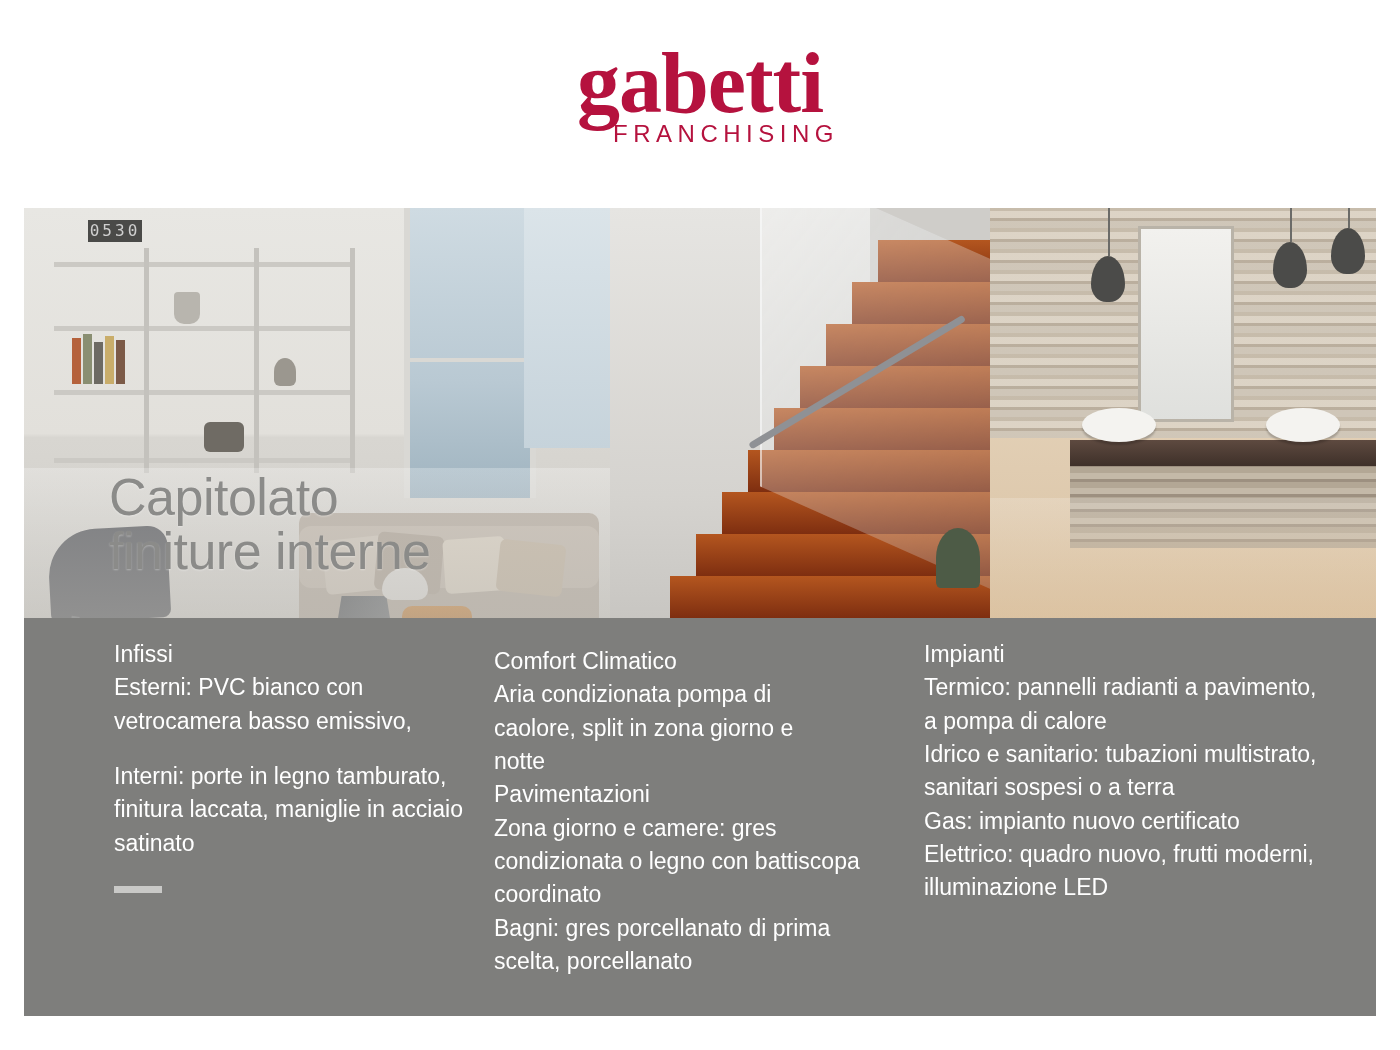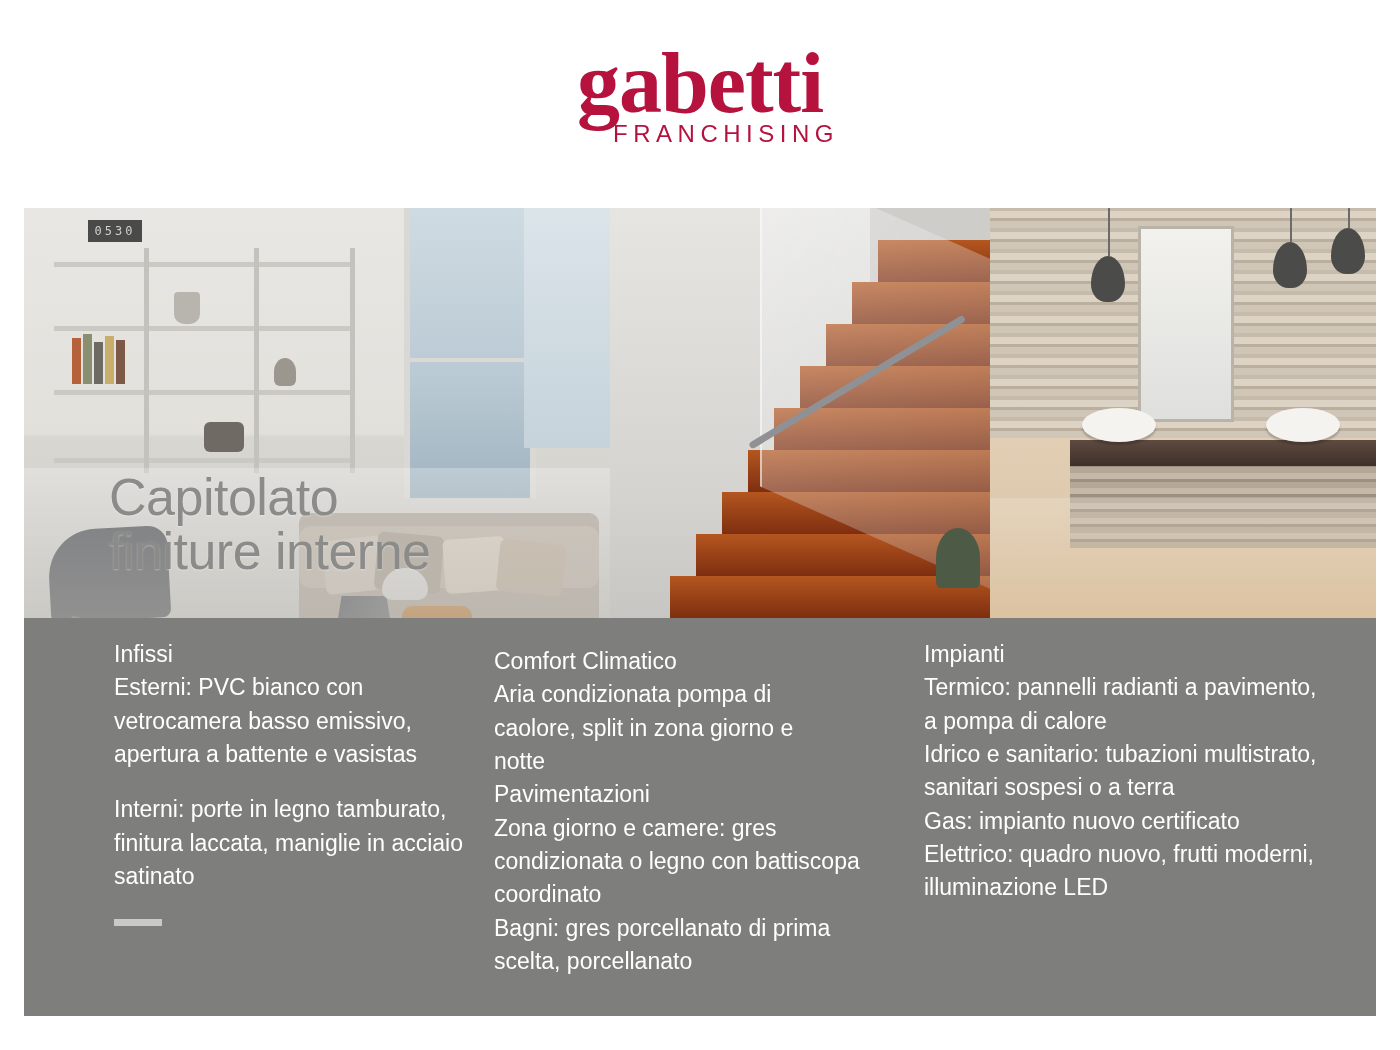--- a/index.html
+++ b/index.html
@@ -99,21 +99,21 @@
   .shelf.s1 { left: 30px; top: 54px; width: 300px; }
   .shelf.s2 { left: 30px; top: 118px; width: 300px; }
   .shelf.s3 { left: 30px; top: 182px; width: 300px; }
   .shelf.s4 { left: 30px; top: 250px; width: 300px; }
   .shelf-vert {
     position:absolute; width:5px; background:#c4c2bd; top:40px; height:225px;
   }
   .shelf-vert.v1{left:120px;} .shelf-vert.v2{left:230px;} .shelf-vert.v3{left:326px;}
   .clock {
     position:absolute; left:64px; top:12px; width:54px; height:22px;
-    background:#4a4a48; color:#cfcfcf; font-size:12px; letter-spacing:3px;
+    background:#4a4a48; color:#cfcfcf; font-size:16px; letter-spacing:3px;
     font-family:"DejaVu Sans Mono", monospace; text-align:center; line-height:22px;
   }
   .book { position:absolute; bottom:0; width:9px; }
   .books1 { position:absolute; left:48px; top:126px; height:50px; width:70px; }
   .books1 .book:nth-child(1){left:0;height:46px;background:#b5623c;}
   .books1 .book:nth-child(2){left:11px;height:50px;background:#8a8f72;}
   .books1 .book:nth-child(3){left:22px;height:42px;background:#6d6a63;}
   .books1 .book:nth-child(4){left:33px;height:48px;background:#c9ad6a;}
   .books1 .book:nth-child(5){left:44px;height:44px;background:#7c5a47;}
   .vase-a { position:absolute; left:150px; top:84px; width:26px; height:32px; background:#b8b5ae; border-radius:4px 4px 10px 10px;}
@@ -353,21 +353,20 @@
     <div>Capitolato</div>
     <div>finiture interne</div>
   </div>
 
   <div class="columns">
 
     <div class="col col1">
       <p>Infissi</p>
       <p>Esterni: PVC bianco con</p>
       <p>vetrocamera basso emissivo,</p>
-      <p>apertura a battente e vasistas</p>
       <div class="gap"></div>
       <p>Interni: porte in legno tamburato,</p>
       <p>finitura laccata, maniglie in acciaio</p>
       <p>satinato</p>
       <div class="dash"></div>
     </div>
 
     <div class="col col2">
       <p>Comfort Climatico</p>
       <p>Aria condizionata pompa di</p>

